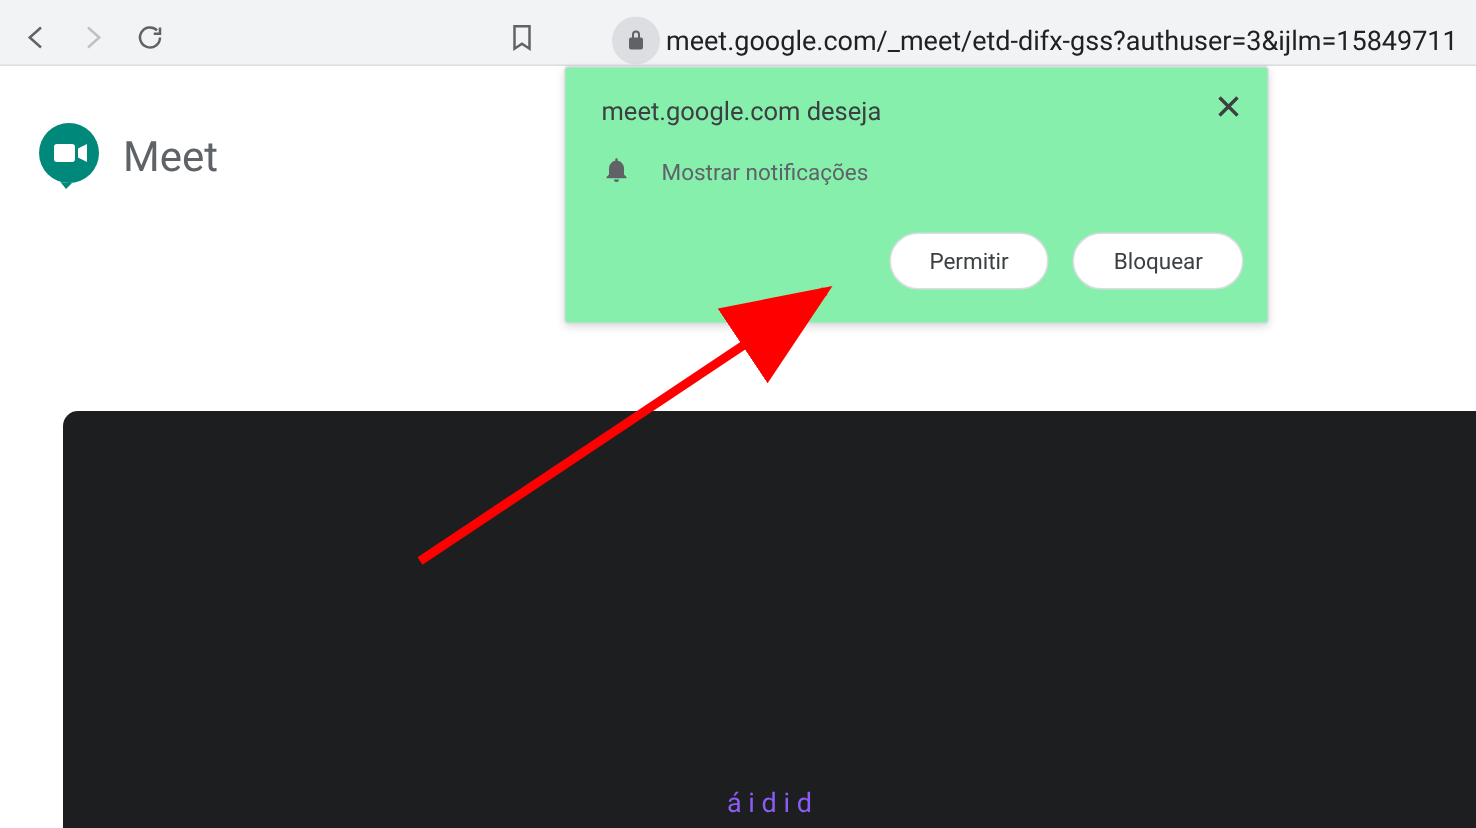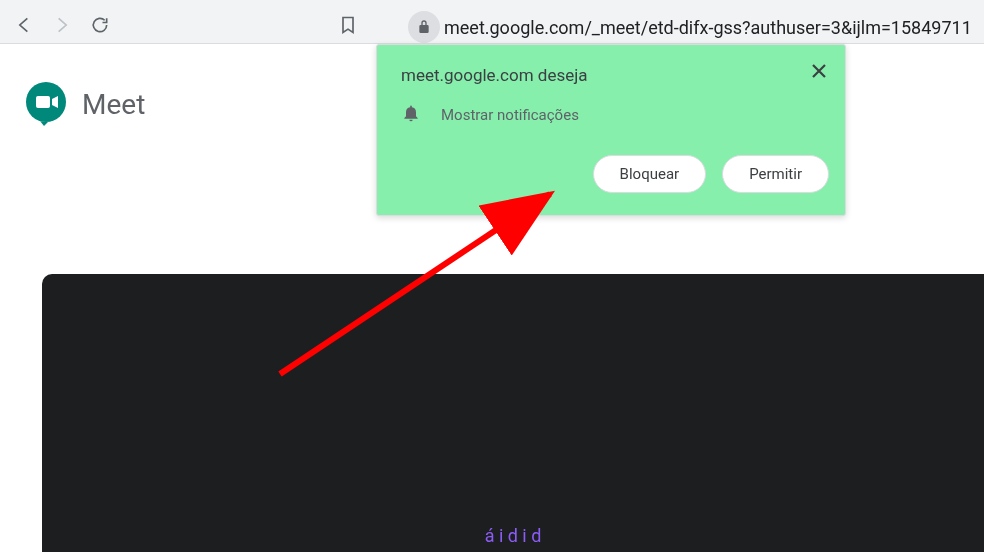--- a/index.html
+++ b/index.html
@@ -243,22 +243,22 @@
     <div class="popup-title">meet.google.com deseja</div>
     <div class="popup-permission">
       <span>
         <svg viewBox="0 0 24 24">
             <path d="M12 22a2 2 0 0 0 2-2h-4a2 2 0 0 0 2 2zm6-6V11a6 6 0 0 0-5-5.91V4a1 1 0 1 0-2 0v1.09A6 6 0 0 0 6 11v5l-2 2v1h16v-1l-2-2z"></path>
           </svg>
       </span>
       <span class="popup-permission-label">Mostrar notificações</span>
     </div>
     <div class="popup-actions">
+      <button class="pill-btn">Permitir</button>
       <button class="pill-btn">Bloquear</button>
-      <button class="pill-btn">Permitir</button>
     </div>
   </div>
 
   <svg class="arrow" width="320" height="200">
     <defs>
       <marker id="ahead" markerWidth="14" markerHeight="14" refX="11" refY="5" orient="auto">
         <path d="M0 0 L12 5 L0 10 z" fill="#ff0000"></path>
       </marker>
     </defs>
     <line x1="10" y1="190" x2="280" y2="10" stroke="#ff0000" stroke-width="6" marker-end="url(#ahead)"></line>

